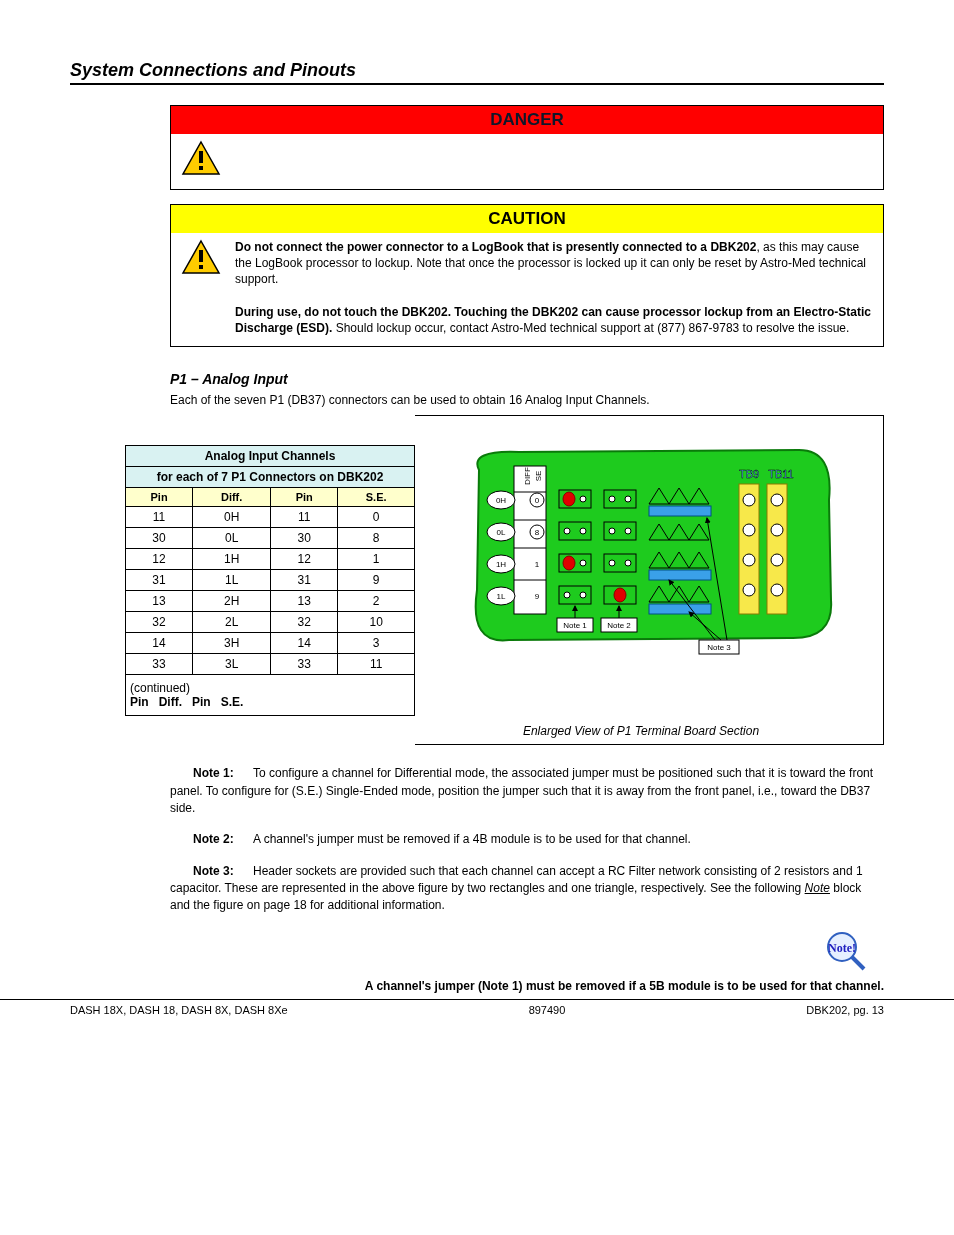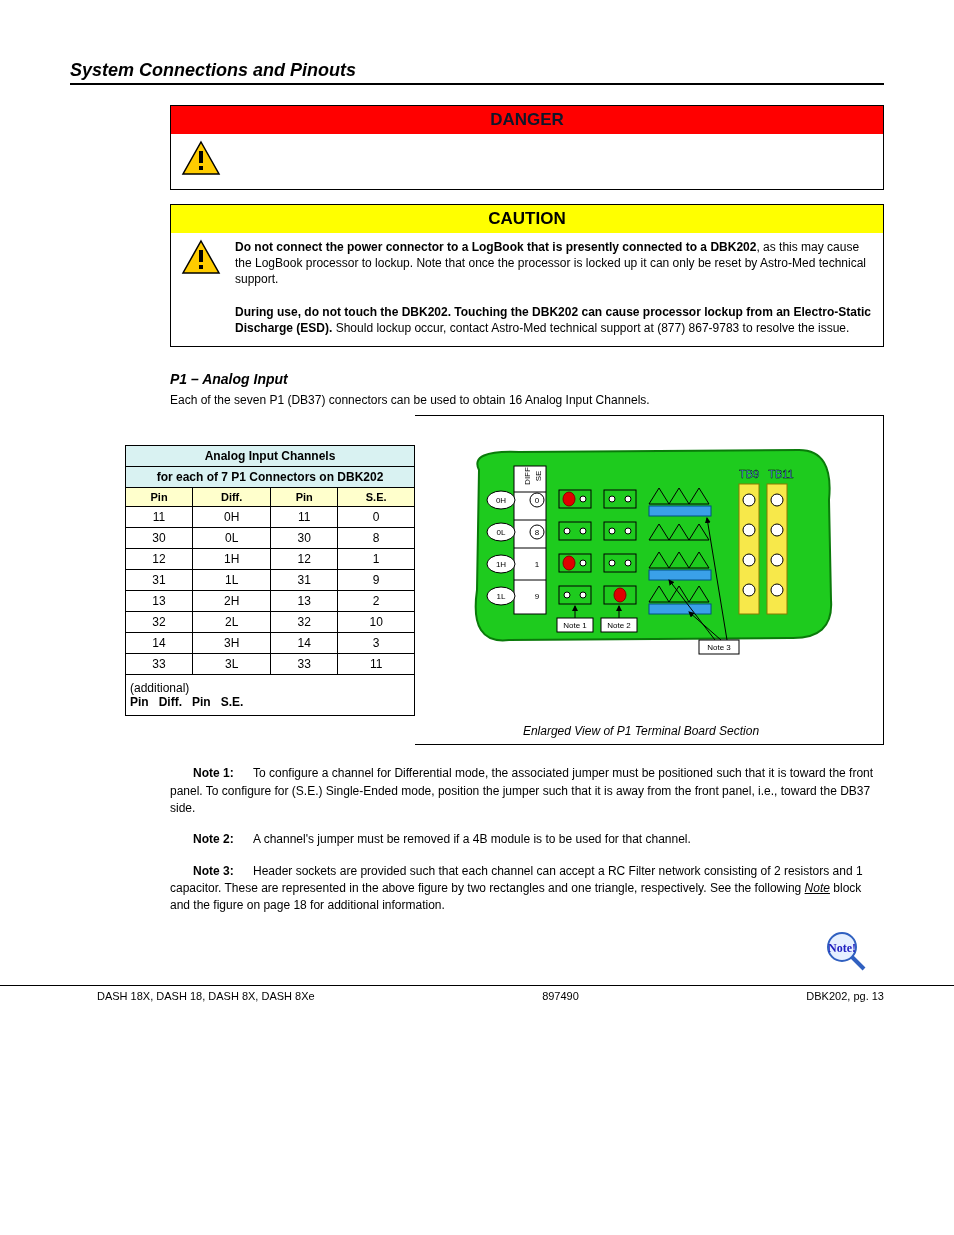--- a/index.html
+++ b/index.html
@@ -129,21 +129,21 @@
   }
   .note-block .magnify { flex: 0 0 50px; margin-right: 14px; }
   .note-block .ntext { font-weight: bold; font-size: 12px; }
 
   .footer {
     display: flex;
     justify-content: space-between;
     font-size: 11px;
     border-top: 1px solid #000;
     margin-top: 6px;
-    padding: 4px 70px 0 97px;
+    padding: 4px 70px 0 70px;
   }
 
   .nowrap { white-space: nowrap; }
 </style>
 </head>
 <body>
 
 <div class="page">
   <div class="section-title">System Connections and Pinouts</div>
   <hr class="hr">
@@ -240,21 +240,21 @@
             <td>3</td>
           </tr>
       <tr>
             <td>33</td>
             <td>3L</td>
             <td>33</td>
             <td>11</td>
           </tr>
       <tr>
         <td colspan="4" style="text-align:left;padding:6px 4px;">
-          <span>(additional)</span><br>
+          <span>(continued)</span><br>
           <span class="nowrap">
             <b>Pin</b>&nbsp;&nbsp;
             <b>Diff.</b>&nbsp;&nbsp;
             <b>Pin</b>&nbsp;&nbsp;
             <b>S.E.</b>
           </span>
         </td>
       </tr>
     </tbody>
       </table>
@@ -379,20 +379,21 @@
   </div>
 
   <div class="note-block">
     <div class="magnify">
       <svg width="48" height="44" viewBox="0 0 48 44">
         <circle cx="20" cy="18" r="14" fill="#e6f0ff" stroke="#3060c0" stroke-width="2"></circle>
         <line x1="30" y1="28" x2="42" y2="40" stroke="#3060c0" stroke-width="4"></line>
         <text x="20" y="23" font-size="12" fill="#2020c0" font-family="cursive" text-anchor="middle" font-weight="bold">Note!</text>
       </svg>
     </div>
+    <div class="ntext">A channel's jumper (Note 1) must be removed if a 5B module is to be used for that channel.</div>
   </div>
 </div>
 
 <div class="footer">
   <span>DASH 18X, DASH 18, DASH 8X, DASH 8Xe</span>
   <span>897490</span>
   <span>DBK202, pg. 13</span>
 </div>
 
 </body></html>

